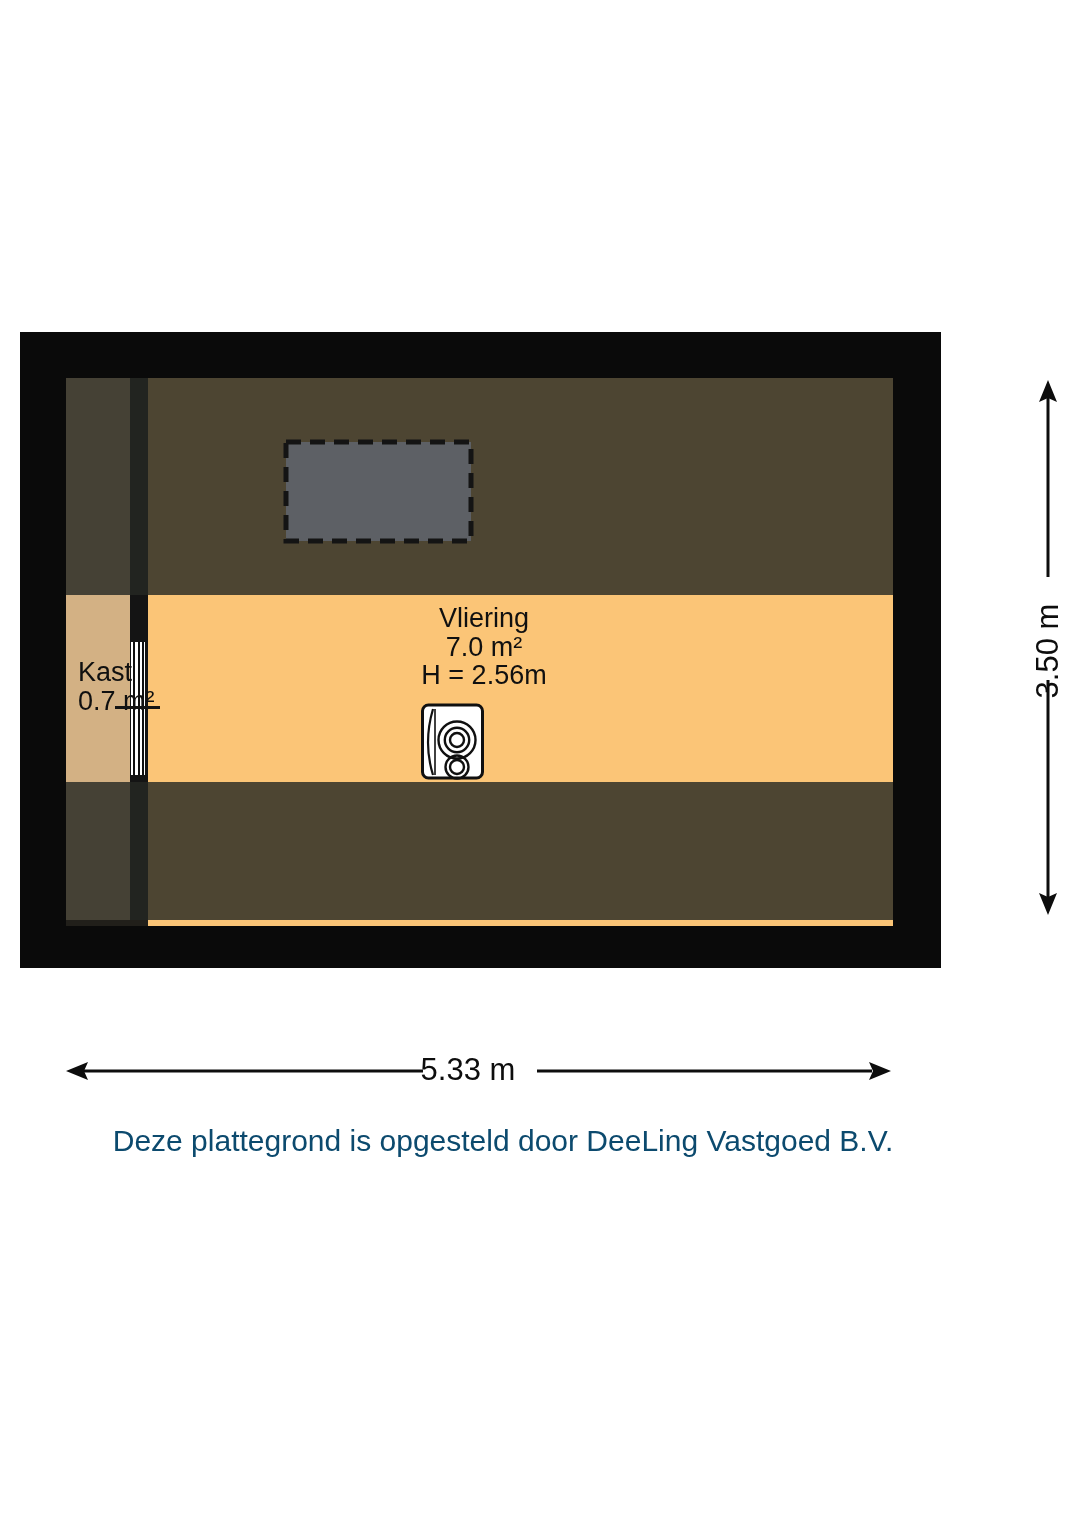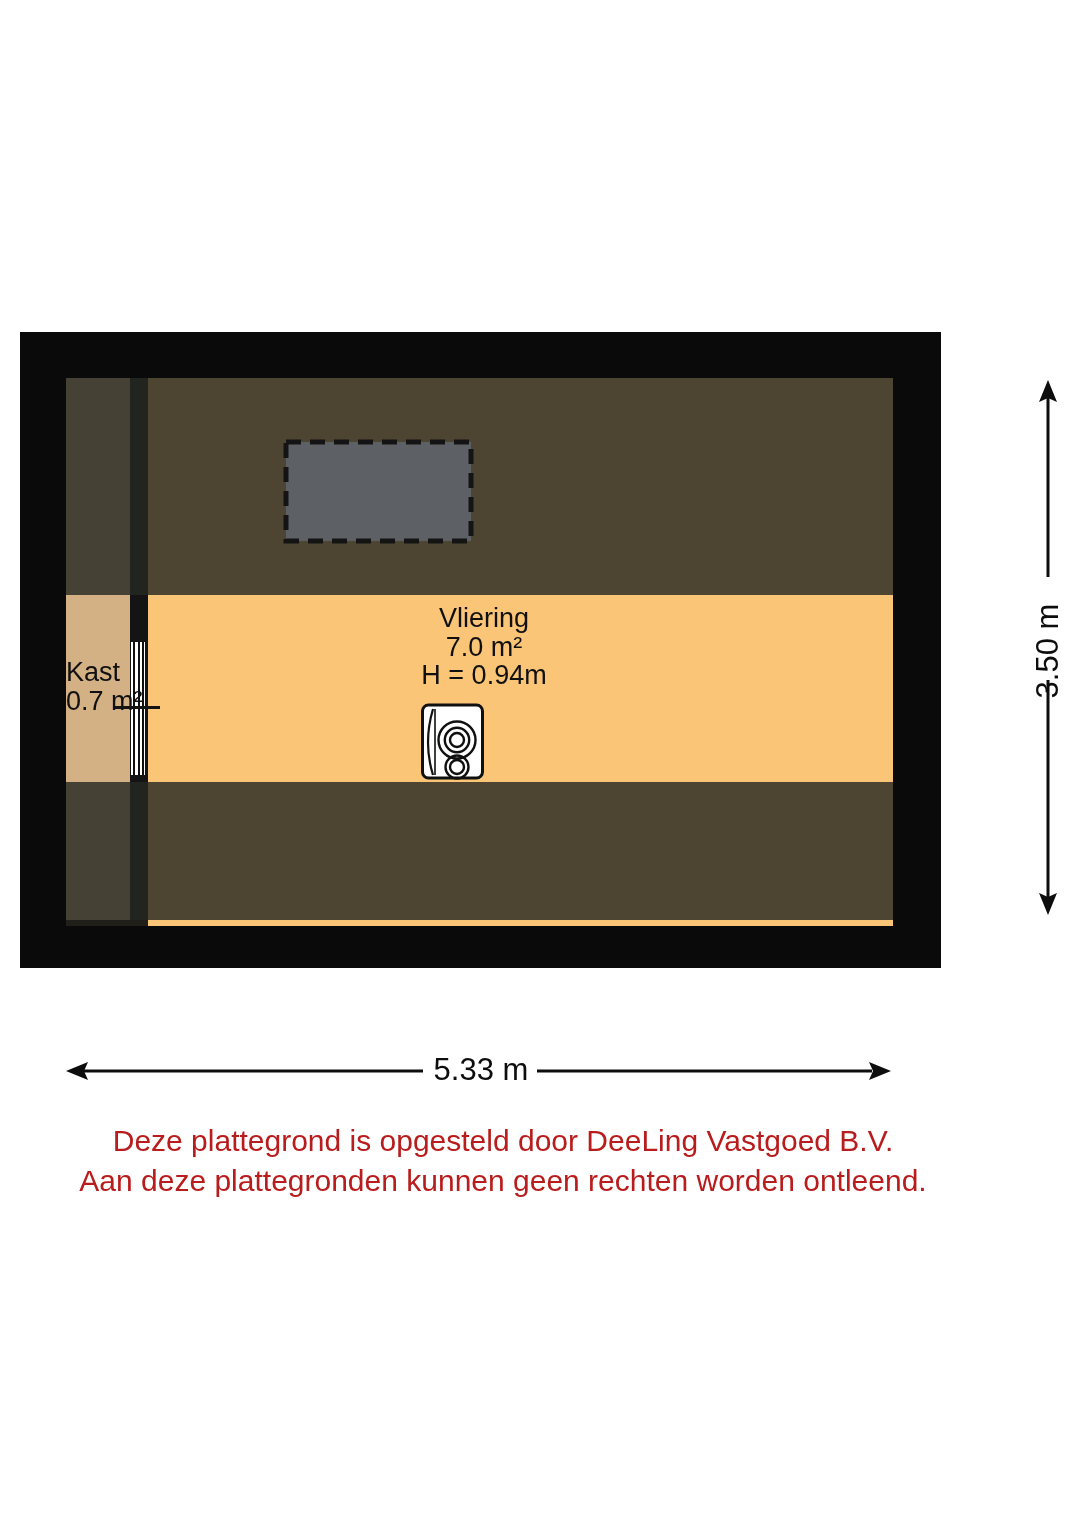--- a/index.html
+++ b/index.html
@@ -19,30 +19,30 @@
     background-color:#ffffff;
   }
   .overlay-top{left:66px; top:378px; width:827px; height:217px; background:rgba(38,40,35,0.82);}
   .overlay-bottom{left:66px; top:782px; width:827px; height:138px; background:rgba(38,40,35,0.82);}
   .overlay-patch{left:66px; top:920px; width:82px; height:6px; background:#211f1a;}
   .roof-opening{left:283px; top:439px; width:191px; height:105px;}
   .boiler{left:420px; top:702px; width:66px; height:79px;}
   
   .room-label{color:#101010; font-size:27px; line-height:28.5px; white-space:nowrap;}
   .vliering-label{left:484px; top:604px; text-align:center; transform:translateX(-50%);}
-  .kast-label{left:66px; top:658px; text-align:left;}
+  .kast-label{left:66px; top:658px; text-align:left;padding-left:12px;}
   .kast-underline{left:115px; top:706px; width:45px; height:3px; background:#141414;}
   
   .dim-bottom-svg{left:60px; top:1056px; width:840px; height:30px;}
   .dim-right-svg{left:1032px; top:374px; width:34px; height:548px;}
   .dim-label{color:#0d0d0d; font-size:31px; white-space:nowrap;}
-  .dim-label-bottom{left:481px; top:1052px; transform:translateX(-50%);}
+  .dim-label-bottom{left:468px; top:1052px; transform:translateX(-50%);}
   .dim-label-right{left:1048px; top:651px; transform:translate(-50%,-50%) rotate(-90deg);}
   
-  .disclaimer{color:#b91c1c; font-size:30px; white-space:nowrap; transform:translateX(-50%); left:503px;}
+  .disclaimer{color:#0c4a6e; font-size:30px; white-space:nowrap; transform:translateX(-50%); left:503px;}
   .disclaimer-1{top:1124px;}
   .disclaimer-2{top:1164px;}
 </style>
 </head>
 <body>
 
 <div class="canvas">
 
   <div class="abs wall-frame"></div>
 
@@ -67,21 +67,21 @@
     <circle cx="37" cy="38" r="18.5" fill="none" stroke="#101010" stroke-width="2.4"></circle>
     <circle cx="37" cy="38" r="12.2" fill="none" stroke="#101010" stroke-width="2.4"></circle>
     <circle cx="37" cy="38" r="7" fill="none" stroke="#101010" stroke-width="2.4"></circle>
     <circle cx="37" cy="65" r="11.5" fill="none" stroke="#101010" stroke-width="2.4"></circle>
     <circle cx="37" cy="65" r="7" fill="none" stroke="#101010" stroke-width="2.4"></circle>
   </svg>
 
   <div class="abs room-label vliering-label">
     <div>Vliering</div>
     <div>7.0 m²</div>
-    <div>H = 0.94m</div>
+    <div>H = 2.56m</div>
   </div>
 
   <div class="abs room-label kast-label">
     <div>Kast</div>
     <div>0.7 m²</div>
   </div>
   <div class="abs kast-underline"></div>
 
   <svg class="abs dim-bottom-svg" width="840" height="30" viewBox="0 0 840 30">
     <line x1="24" y1="15" x2="363" y2="15" stroke="#0d0d0d" stroke-width="3"></line>
@@ -93,15 +93,14 @@
 
   <svg class="abs dim-right-svg" width="34" height="548" viewBox="0 0 34 548">
     <line x1="16" y1="24" x2="16" y2="203" stroke="#0d0d0d" stroke-width="3"></line>
     <line x1="16" y1="306" x2="16" y2="523" stroke="#0d0d0d" stroke-width="3"></line>
     <polygon points="16,6 7,28 16,24 25,28" fill="#0d0d0d"></polygon>
     <polygon points="16,541 7,519 16,523 25,519" fill="#0d0d0d"></polygon>
   </svg>
   <div class="abs dim-label dim-label-right">3.50 m</div>
 
   <div class="abs disclaimer disclaimer-1">Deze plattegrond is opgesteld door DeeLing Vastgoed B.V.</div>
-  <div class="abs disclaimer disclaimer-2">Aan deze plattegronden kunnen geen rechten worden ontleend.</div>
 
 </div>
 
 </body></html>

